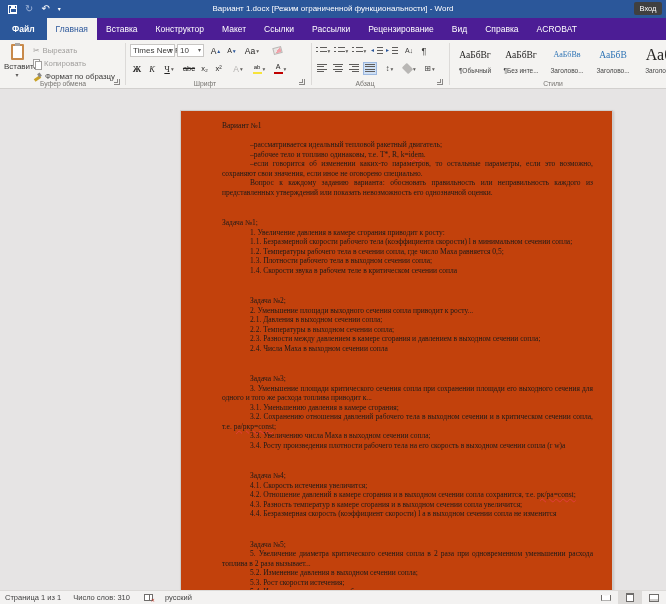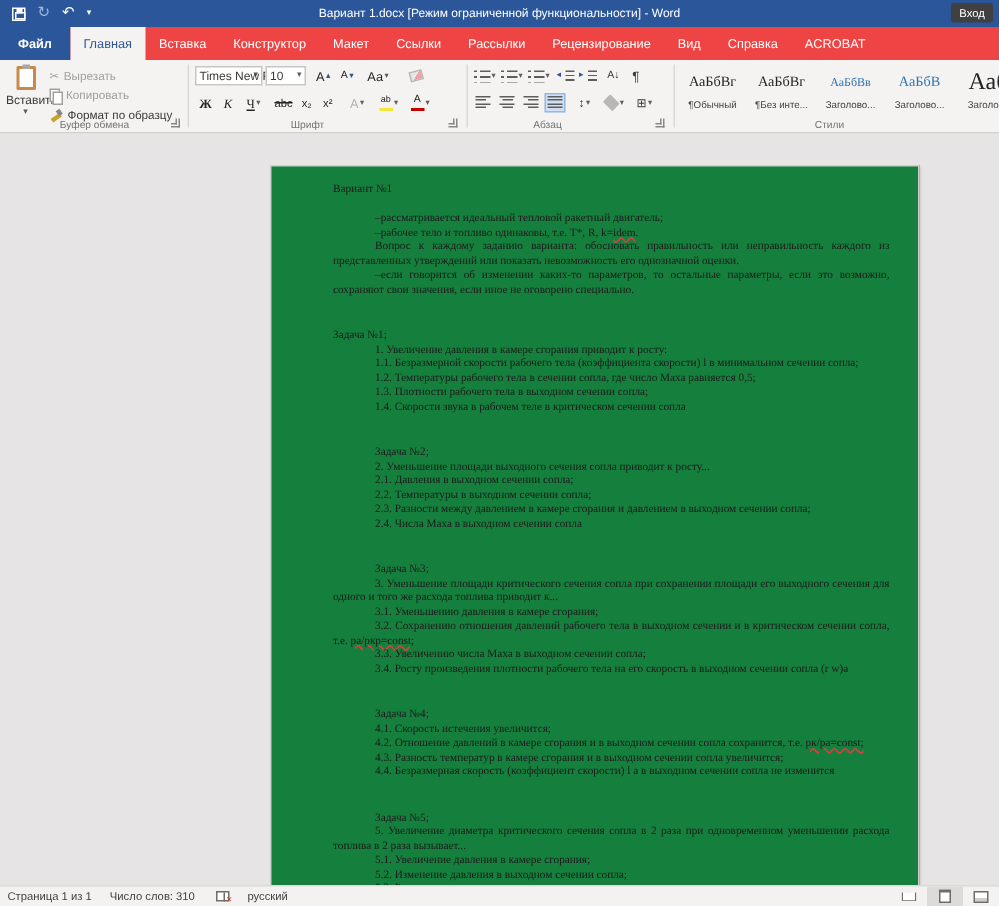--- a/index.html
+++ b/index.html
@@ -14,21 +14,21 @@
   .qat-ico.dis { color:#9db3d8; }
   .save-ic { width:9px; height:9px; border:1px solid #fff; position:relative; }
   .save-ic:before { content:""; position:absolute; left:2px; top:0; width:4px; height:3px; background:#fff; }
   .save-ic:after { content:""; position:absolute; left:1px; bottom:0; width:5px; height:3px; border:1px solid #fff; }
   #title-text { position:absolute; left:120px; right:120px; top:0; height:18px; line-height:18px;
     text-align:center; color:#fff; font-size:8px; white-space:nowrap; overflow:hidden; }
   #signin-btn { position:absolute; right:4px; top:2px; width:28px; height:13px; background:#404040;
     border-radius:2px; color:#fff; font-size:7.5px; text-align:center; line-height:13px; }
 
   
-  #tabs { position:absolute; left:0; top:18px; width:666px; height:22px; background:#ef4444;
+  #tabs { position:absolute; left:0; top:18px; width:666px; height:22px; background:#4c1d95;
     display:flex; align-items:flex-end; }
   .tab { height:22px; line-height:22px; padding:0 9px; color:#fff; font-size:8.5px; white-space:nowrap; }
   .tab.file { background:#2b579a; font-weight:bold; padding:0 12px; }
   .tab.active { background:#f4f3f1; color:#2b579a; }
 
   
   #ribbon { position:absolute; left:0; top:40px; width:666px; height:49px; background:#f4f3f1;
     border-bottom:1px solid #d2d0ce; font-size:8px; color:#3b3a39; }
   .grp-div { position:absolute; top:3px; bottom:3px; width:1px; background:#dcdad8; }
   .grp-label { position:absolute; bottom:1px; font-size:6.8px; color:#75736f; text-align:center; }
@@ -108,21 +108,21 @@
     border-right:3.5px solid transparent; border-top:5px solid #b0aeac; transform:translateX(-50%); }
   .m-hang { position:absolute; bottom:0; width:7px; height:7px; background:#c3c1bf;
     clip-path:polygon(0 45%,50% 0,100% 45%,100% 100%,0 100%); transform:translateX(-50%); }
   #tabsel { position:absolute; left:2px; top:95px; width:11px; height:12px; background:#f6f5f4;
     border:1px solid #c8c6c4; font-size:7px; color:#5f5d5b; line-height:10px; text-align:center; }
   #vruler { position:absolute; left:3px; top:112px; width:9px; height:478px; background:#fff; }
   .vnum { position:absolute; left:0; width:9px; text-align:center; font-size:5.5px; color:#9a9896; }
 
   
   #docarea { position:absolute; left:0; top:89px; width:666px; height:501px; background:#e6e4e4; }
-  #page { position:absolute; left:180px; top:21px; width:433px; height:491px; background:#15803d;
+  #page { position:absolute; left:180px; top:21px; width:433px; height:491px; background:#c2410c;
     border:1px solid #cfcdcb; box-shadow:1px 1px 2px rgba(0,0,0,.15); }
   #doc-text { position:absolute; left:41px; right:19px; top:10px; font-family:"Liberation Serif","DejaVu Serif",serif;
     font-size:7.5px; line-height:9.5px; color:#1a1a1a; }
   #doc-text p { margin:0; }
   #doc-text p.ind { text-indent:28px; }
   #doc-text p.just { text-align:justify; }
   .err { text-decoration:underline wavy #e03b3b 1px; text-underline-offset:1px; }
 
   
   #statusbar { position:absolute; left:0; top:590px; width:666px; height:14px; background:#f3f2f1;
@@ -426,22 +426,22 @@
       <span class="vnum" style="top: 446.67px;">20</span>
     </div>
 
   <div id="docarea">
     <div id="page">
       <div id="doc-text">
           <p class=""><span>Вариант №1</span></p>
           <div style="height: 9.5px;"></div>
           <p class="ind"><span>–рассматривается идеальный тепловой ракетный двигатель;</span></p>
           <p class="ind"><span>–рабочее тело и топливо одинаковы, т.е. T*, R, k=</span><span class="err">idem</span><span>.</span></p>
+          <p class="ind just"><span>–если говорится об изменении каких-то параметров, то остальные параметры, если это возможно, сохраняют свои значения, если иное не оговорено специально.</span></p>
           <p class="ind just"><span>Вопрос к каждому заданию варианта: обосновать правильность или неправильность каждого из представленных утверждений или показать невозможность его однозначной оценки.</span></p>
-          <p class="ind just"><span>–если говорится об изменении каких-то параметров, то остальные параметры, если это возможно, сохраняют свои значения, если иное не оговорено специально.</span></p>
           <div style="height: 21px;"></div>
           <p class=""><span>Задача №1;</span></p>
           <p class="ind"><span>1. Увеличение давления в камере сгорания приводит к росту:</span></p>
           <p class="ind just"><span>1.1. Безразмерной скорости рабочего тела (коэффициента скорости) l в минимальном сечении сопла;</span></p>
           <p class="ind"><span>1.2. Температуры рабочего тела в сечении сопла, где число Маха равняется 0,5;</span></p>
           <p class="ind"><span>1.3. Плотности рабочего тела в выходном сечении сопла;</span></p>
           <p class="ind"><span>1.4. Скорости звука в рабочем теле в критическом сечении сопла</span></p>
           <div style="height: 21px;"></div>
           <p class="ind"><span>Задача №2;</span></p>
           <p class="ind"><span>2. Уменьшение площади выходного сечения сопла приводит к росту...</span></p>
@@ -458,21 +458,20 @@
           <p class="ind"><span>3.4. Росту произведения плотности рабочего тела на его скорость в выходном сечении сопла (r w)a</span></p>
           <div style="height: 21px;"></div>
           <p class="ind"><span>Задача №4;</span></p>
           <p class="ind"><span>4.1. Скорость истечения увеличится;</span></p>
           <p class="ind just"><span>4.2. Отношение давлений в камере сгорания и в выходном сечении сопла сохранится, т.е. </span><span class="err">рк/ра=const;</span></p>
           <p class="ind"><span>4.3. Разность температур в камере сгорания и в выходном сечении сопла увеличится;</span></p>
           <p class="ind"><span>4.4. Безразмерная скорость (коэффициент скорости) l а в выходном сечении сопла не изменится</span></p>
           <div style="height: 21px;"></div>
           <p class="ind"><span>Задача №5;</span></p>
           <p class="ind just"><span>5. Увеличение диаметра критического сечения сопла в 2 раза при одновременном уменьшении расхода топлива в 2 раза вызывает...</span></p>
-          <p class="ind"><span>5.1. Увеличение давления в камере сгорания;</span></p>
           <p class="ind"><span>5.2. Изменение давления в выходном сечении сопла;</span></p>
           <p class="ind"><span>5.3. Рост скорости истечения;</span></p>
           <p class="ind"><span>5.4. Изменение температуры рабочего тела в критическом сечении сопла</span></p>
         </div>
     </div>
   </div>
 
   <div id="statusbar">
     <span class="sb-item">Страница 1 из 1</span>
     <span class="sb-item">Число слов: 310</span>

